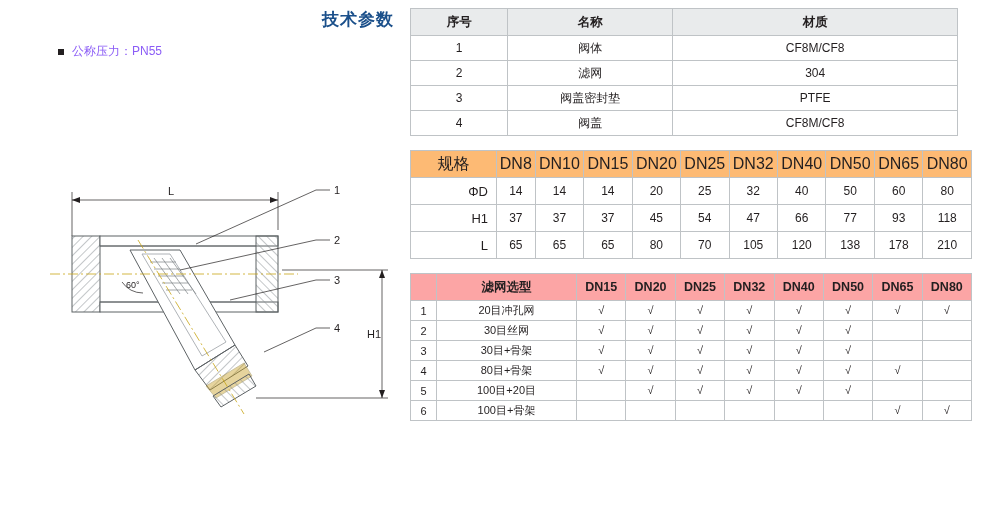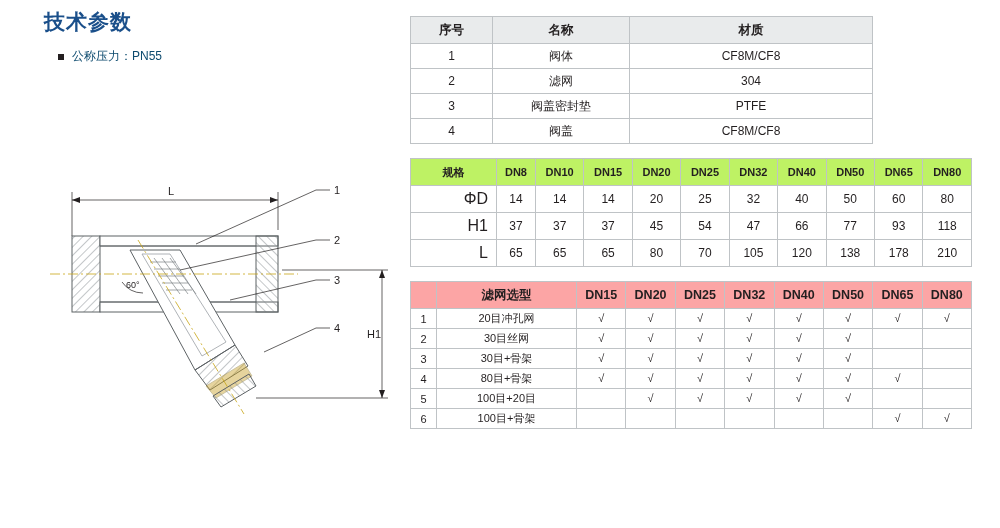--- a/index.html
+++ b/index.html
@@ -14,40 +14,41 @@
     color: #231f20;
     position: relative;
     overflow: hidden;
   }
   .page {
     position: relative;
     width: 1000px;
     height: 528px;
   }
   .sec-title {
-    font-size: 21px;
+    font-size: 17px;
     font-weight: bold;
     color: #1a4f8a;
     letter-spacing: 1px;
+    text-align: right;
   }
   
   #left-col {
     position: absolute;
     left: 44px;
     top: 8px;
     width: 350px;
   }
   #tech-params-title {
     margin: 0 0 12px 0;
   }
   .bullet-row {
     display: flex;
     align-items: center;
     font-size: 12px;
-    color: #0c4a6e;
+    color: #8b5cf6;
     margin-left: 14px;
   }
   .bullet-sq {
     width: 6px;
     height: 6px;
     background: #231f20;
     margin-right: 8px;
     flex: 0 0 auto;
   }
   
@@ -73,47 +74,47 @@
     font-size: 12px;
     width: 100%;
   }
   table td, table th {
     border: 1px solid #bfc3c6;
     text-align: center;
     font-weight: normal;
     color: #231f20;
   }
   
-  #parts-table { width: 463px; margin-top: 8px; }
+  #parts-table { width: 548px; }
   #parts-table thead td {
     background: #e9ebec;
     height: 24px;
     font-weight: bold;
     font-size: 12.5px;
   }
   #parts-table tbody td {
     height: 22px;
     font-size: 12px;
   }
   #parts-table col.c1 { width: 100px; }
   #parts-table col.c2 { width: 170px; }
   #parts-table col.c3 { width: 292px; }
   
   #dims-title { margin-top: 18px; }
   #dims-table { width: 562px; }
   #dims-table td { height: 24px; }
   #dims-table thead td {
-    background: #bef264;
-    font-weight: bold;
-    font-size: 11px;
+    background: #fdba74;
+    font-weight: normal;
+    font-size: 16px;
   }
   #dims-table tbody td:first-child {
     text-align: right;
     padding-right: 8px;
-    font-size: 16px;
+    font-size: 13px;
   }
   #dims-table col.lbl { width: 86px; }
   
   #screen-title { margin-top: 20px; }
   #screen-table { width: 562px; }
   #screen-table thead td {
     background: #fca5a5;
     font-weight: bold;
     font-size: 12.5px;
     height: 24px;

